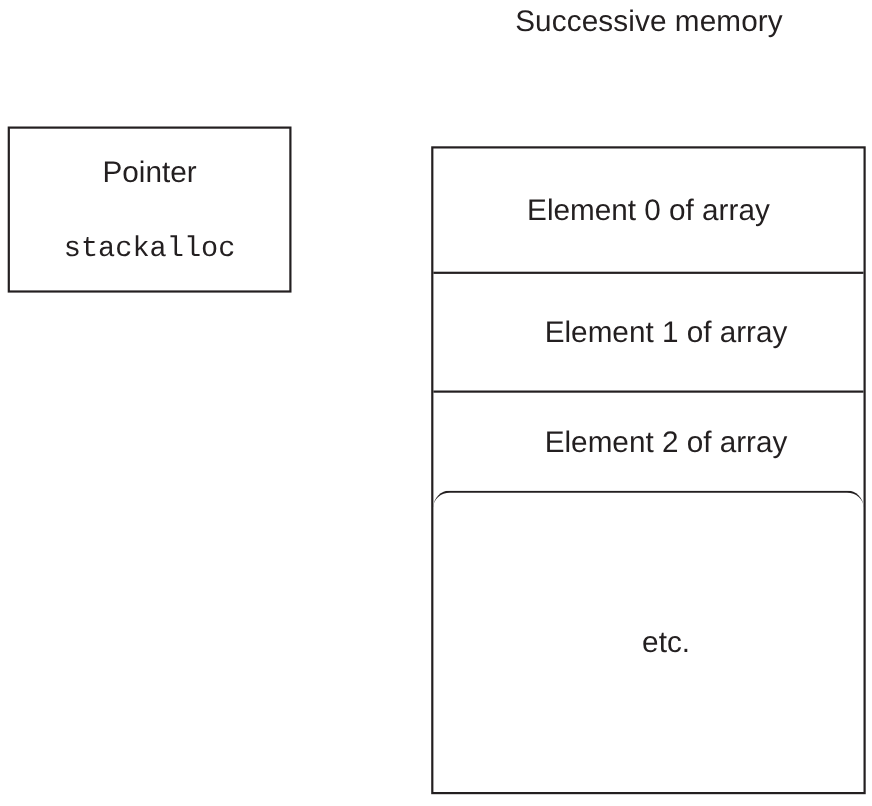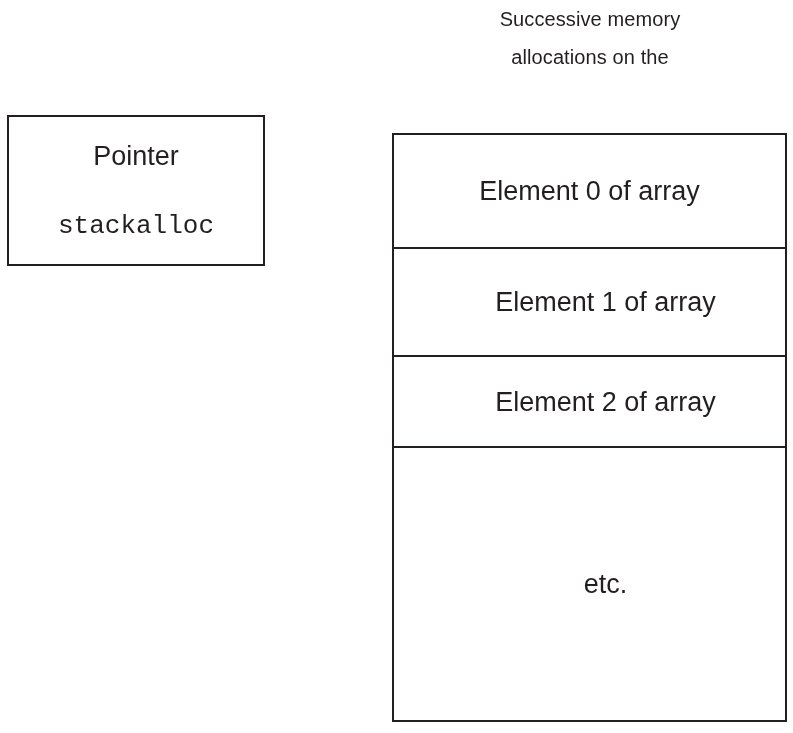--- a/index.html
+++ b/index.html
@@ -20,21 +20,21 @@
     overflow: hidden;
   }
 
   
   .stack-title {
     position: absolute;
     left: 392px;
     top: 0px;
     width: 396px;
     text-align: center;
-    font-size: 20px;
+    font-size: 27px;
     line-height: 38px;
     letter-spacing: 0.1px;
     color: #231f20;
     white-space: nowrap;
   }
   .stack-title .tline { display: block; }
 
   
   .pointer-box {
     position: absolute;
@@ -92,30 +92,29 @@
     white-space: nowrap;
     flex: 0 0 auto;
   }
   .stack-cell + .stack-cell {
     border-top: 2px solid #231f20;
     padding-left: 32px;
   }
   .cell-h-112 { height: 112px; }
   .cell-h-108 { height: 108px; }
   .cell-h-105 { height: 91px; }
-  .cell-h-rest { flex: 1 1 auto; height: auto; }
+  .cell-h-rest { flex: 1 1 auto; height: auto; border-radius: 15px; }
 </style>
 </head>
 <body>
 
 <div id="canvas">
 
   <div class="stack-title">
     <span class="tline">Successive memory</span>
-    <span class="tline">allocations on the</span>
   </div>
 
   <div class="pointer-box">
     <span class="pline">Pointer</span>
     <span class="pline mono">stackalloc</span>
   </div>
 
   <div class="stack-box">
     <div class="stack-cell cell-h-112">
       <span>Element 0 of array</span>

